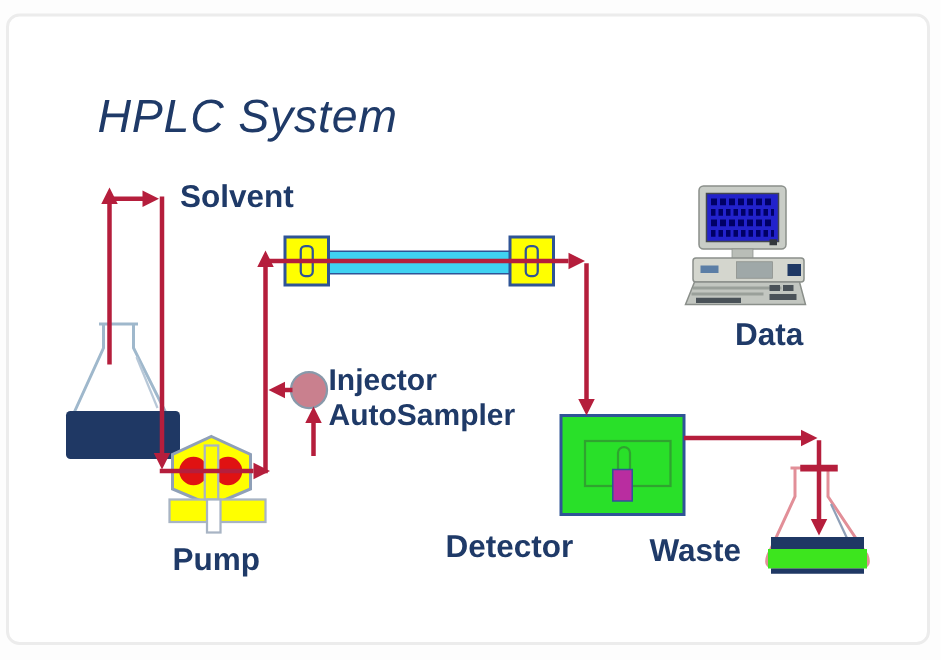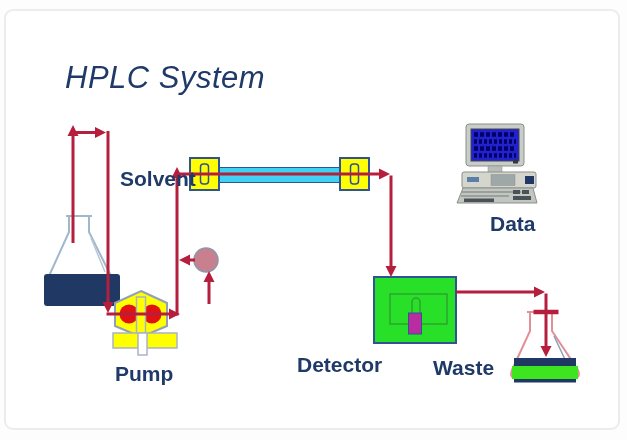--- a/index.html
+++ b/index.html
@@ -135,19 +135,23 @@
         <line class="line-thick" x1="532.5" y1="312" x2="557.5" y2="312"></line>
         <polygon class="arrow" points="545,357 539.5,346 550.5,346"></polygon>
         <line class="line" x1="186" y1="260" x2="194" y2="260"></line>
         <polygon class="arrow" points="178,260 189,254.5 189,265.5"></polygon>
         <line class="line" x1="208" y1="281" x2="208" y2="304"></line>
         <polygon class="arrow" points="208,271 202.5,282 213.5,282"></polygon>
       </g>
     </svg>
 
     <div class="title">HPLC System</div>
-    <div class="label" style="left:119px;top:120px;margin-top:47px;">Solvent</div>
+    <div class="label" style="left:119px;top:120px;">Solvent</div>
+    <div class="label injector-label" style="left:218px;top:243px;">
+      <div>Injector</div>
+      <div>AutoSampler</div>
+    </div>
     <div class="label" style="left:114px;top:362px;">Pump</div>
     <div class="label" style="left:296px;top:353px;">Detector</div>
     <div class="label" style="left:432px;top:356px;text-align:center;">Waste</div>
     <div class="label" style="left:489px;top:212px;">Data</div>
   </div>
 </div>
 
 </body></html>

